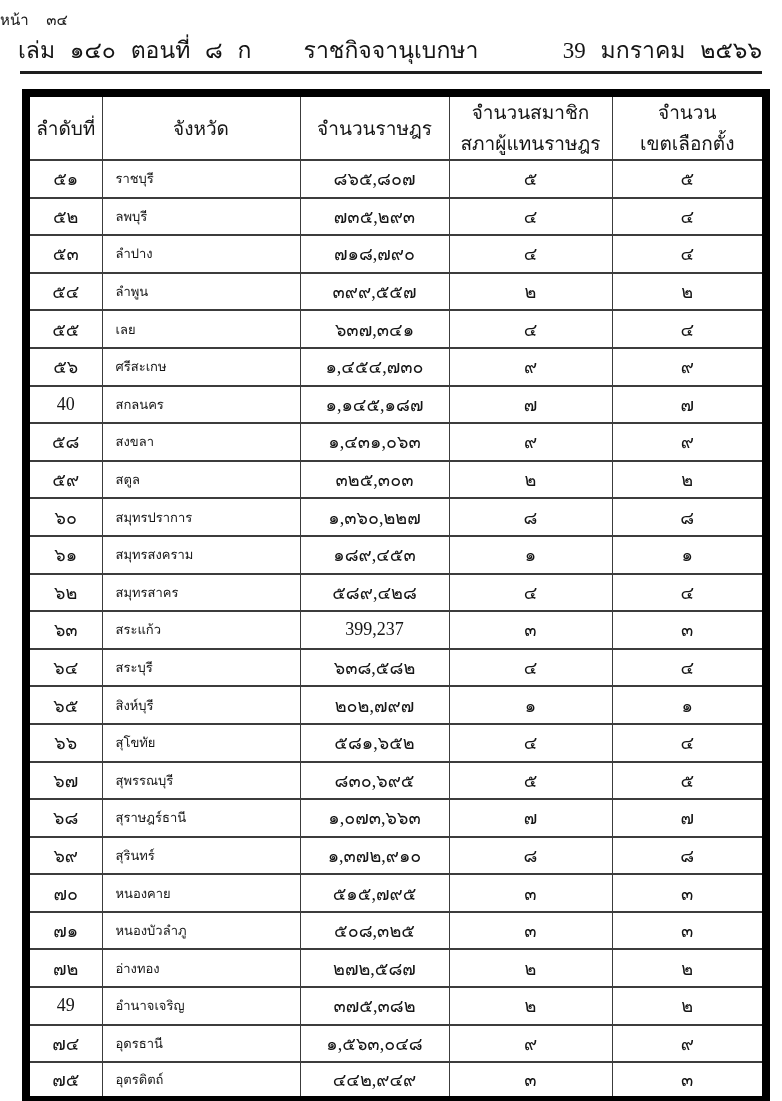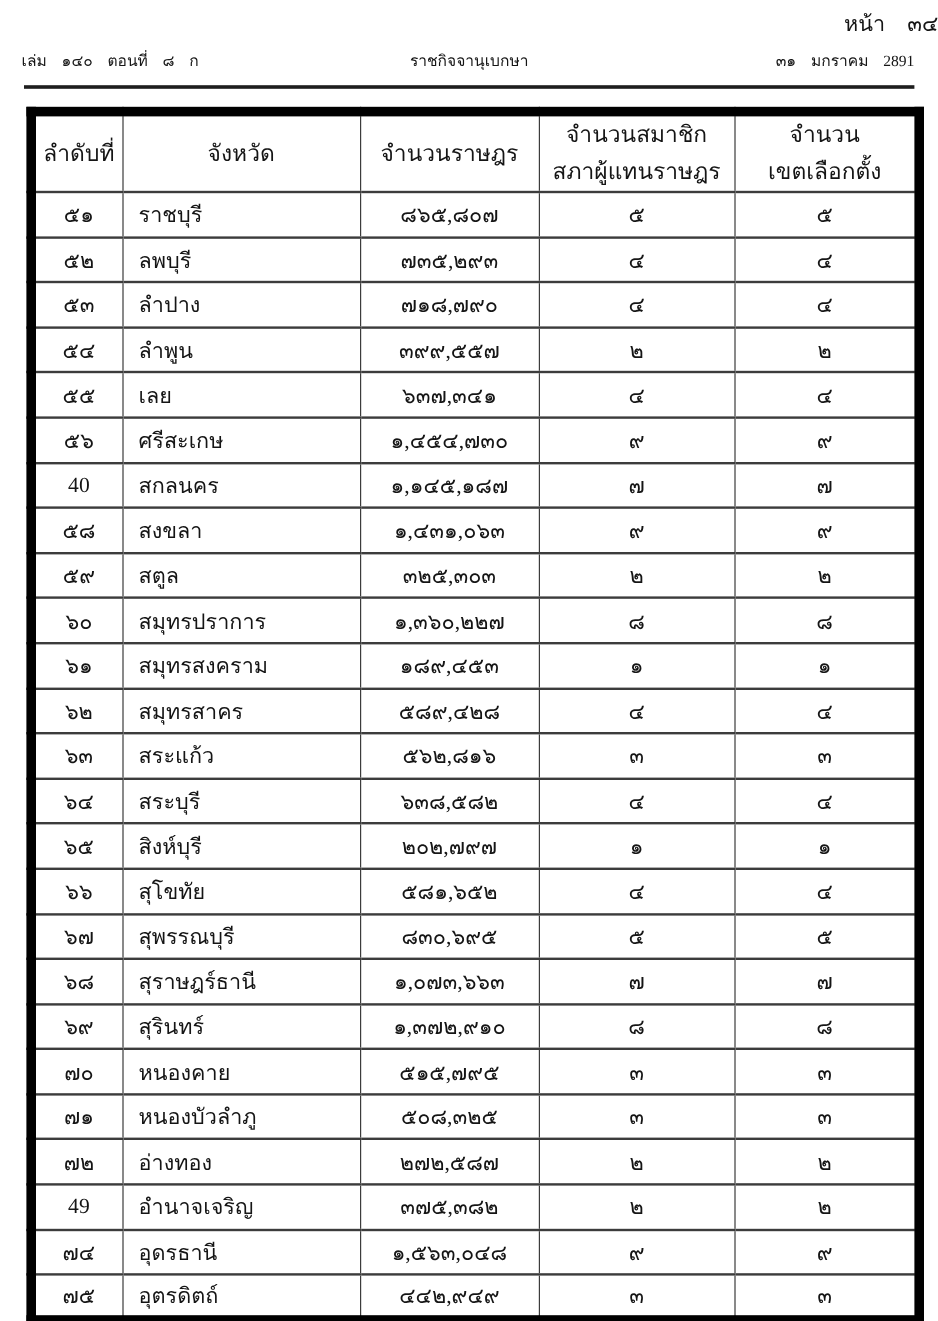--- a/index.html
+++ b/index.html
@@ -7,30 +7,30 @@
   body {
     width: 782px; height: 1101px;
     background: #ffffff;
     font-family: "Liberation Serif", "DejaVu Serif", serif;
     color: #151515;
   }
   .page { position: relative; width: 782px; height: 1101px; background: #fff; overflow: hidden; }
 
   .hdr-line1 {
     padding-top: 8px;
-    text-align: right;
-    font-size: 18px;
+    text-align: left;
+    font-size: 15px;
     word-spacing: 14px;
     line-height: 24px;
   }
   .masthead {
     position: relative;
     height: 26px;
     margin-top: 6px;
-    font-size: 13px;
+    font-size: 23px;
     line-height: 26px;
   }
   .mast-left   { position: absolute; left: 18px;  top: 0; word-spacing: 9px; }
   .mast-center { position: absolute; left: 0; right: 0; top: 0; text-align: center; }
   .mast-right  { position: absolute; right: 20px; top: 0; word-spacing: 9px; }
 
   .rule { height: 3px; background: #1e1e1e; margin: 7px 20px 0 20px; }
 
   table.gazette {
     border-collapse: collapse;
@@ -57,39 +57,39 @@
   }
   .gazette tbody td {
     height: 37.6px;
     text-align: center;
     vertical-align: middle;
     font-size: 18px;
   }
   .gazette tbody td.cell-province {
     text-align: left;
     padding-left: 13px;
-    font-size: 18px;
+    font-size: 13px;
   }
   col.c-order    { width: 76px; }
   col.c-province { width: 198px; }
   col.c-pop      { width: 149px; }
   col.c-mp       { width: 163px; }
   col.c-dist     { width: 154px; }
 </style>
 </head>
 <body>
 
 <div class="page">
 
   <div class="hdr-line1">หน้า ๓๔</div>
 
   <div class="masthead">
     <span class="mast-left">เล่ม ๑๔๐ ตอนที่ ๘ ก</span>
     <span class="mast-center">ราชกิจจานุเบกษา</span>
-    <span class="mast-right">๓๑ มกราคม 2891</span>
+    <span class="mast-right">39 มกราคม ๒๕๖๖</span>
   </div>
 
   <div class="rule"></div>
 
   <table class="gazette">
     <colgroup>
       <col class="c-order">
       <col class="c-province">
       <col class="c-pop">
       <col class="c-mp">
@@ -185,21 +185,21 @@
         <tr>
     <td class="cell-order">๖๒</td>
     <td class="cell-province">สมุทรสาคร</td>
     <td class="cell-population">๕๘๙,๔๒๘</td>
     <td class="cell-mps">๔</td>
     <td class="cell-districts">๔</td>
   </tr>
         <tr>
     <td class="cell-order">๖๓</td>
     <td class="cell-province">สระแก้ว</td>
-    <td class="cell-population">๕๖๒,๘๑๖</td>
+    <td class="cell-population">399,237</td>
     <td class="cell-mps">๓</td>
     <td class="cell-districts">๓</td>
   </tr>
         <tr>
     <td class="cell-order">๖๔</td>
     <td class="cell-province">สระบุรี</td>
     <td class="cell-population">๖๓๘,๕๘๒</td>
     <td class="cell-mps">๔</td>
     <td class="cell-districts">๔</td>
   </tr>

